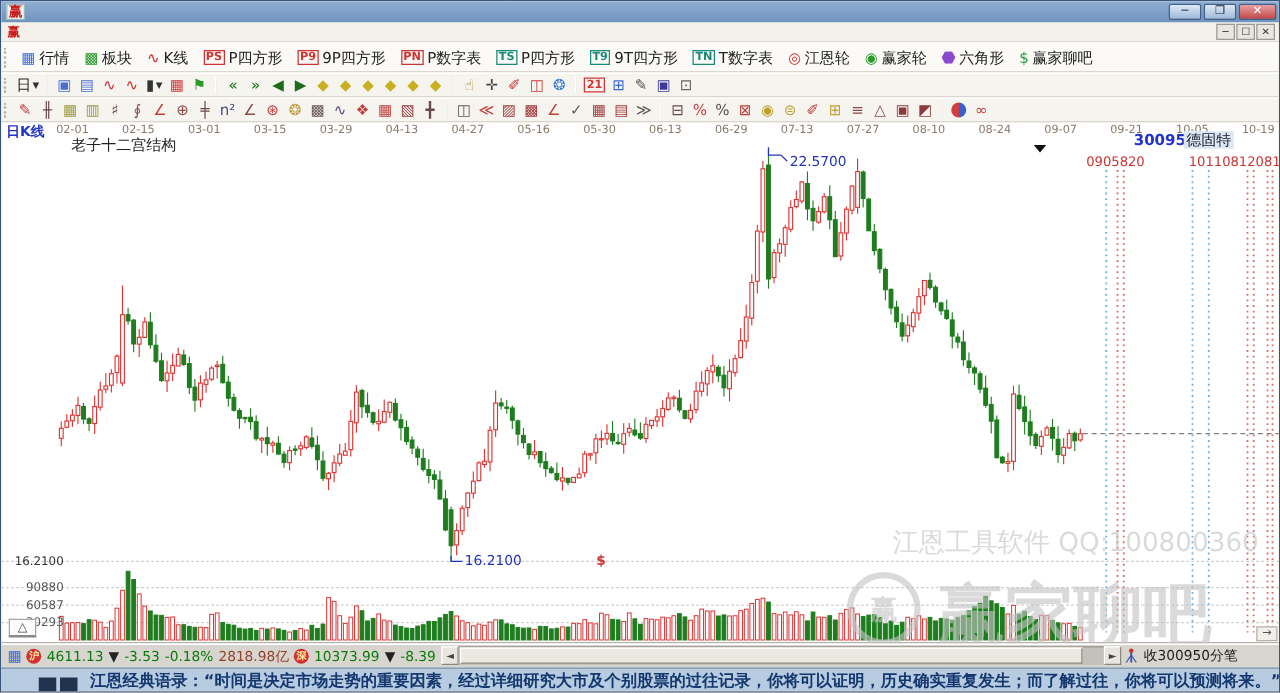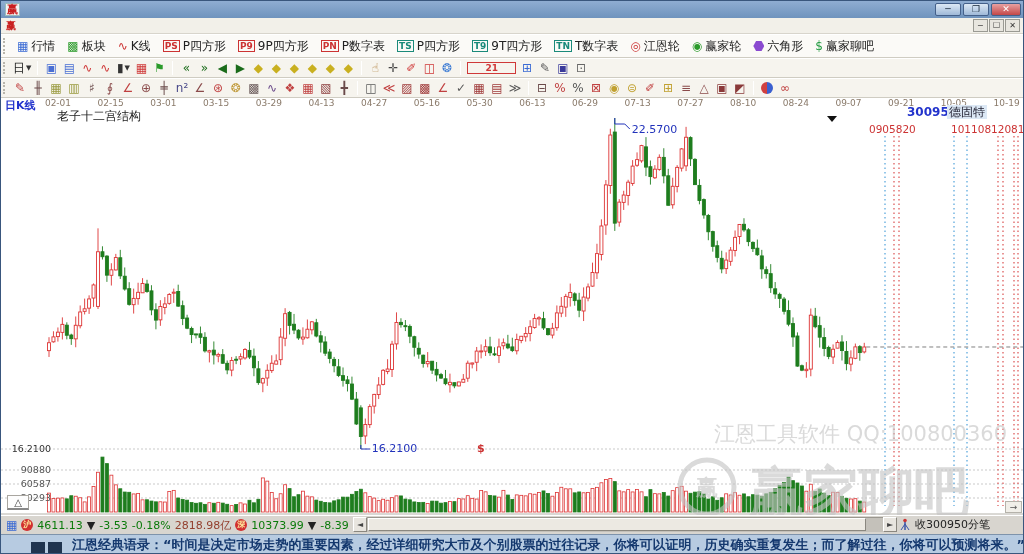--- a/index.html
+++ b/index.html
@@ -24,21 +24,21 @@
   #toolbar-main{top:33px;height:24px;background:#fbfaf7;}
   #toolbar-icons{top:57px;height:20px;}
   #toolbar-draw{top:77px;height:20px;}
   .grip{width:4px;height:70%;border-left:2px dotted #b9b6ac;margin:0 4px 0 2px;}
   .tb-item{display:flex;align-items:center;gap:3px;padding:2px 6px;font-size:12px;color:#222;white-space:nowrap;cursor:default;}
   .badge{font-size:9px;font-weight:bold;border:1px solid;padding:0 1px;line-height:10px;}
   .ic{font-size:12px;line-height:14px;}
   .hexagon{width:11px;height:11px;background:#8a4ad0;clip-path:polygon(25% 5%,75% 5%,100% 50%,75% 95%,25% 95%,0 50%);display:inline-block;}
   .mini-btn{min-width:18px;height:17px;display:flex;align-items:center;justify-content:center;font-size:12px;padding:0 2px;}
   .mini-btn .caret{font-size:7px;color:#333;margin-left:1px;}
-  .mini-btn .boxed{font-size:9px;font-weight:bold;border:1px solid;padding:0 17px;line-height:10px;}
+  .mini-btn .boxed{font-size:9px;font-weight:bold;border:1px solid;padding:0 1px;line-height:10px;}
   .sep{width:1px;height:14px;background:#c9c6bc;border-right:1px solid #fff;margin:0 4px;}
   .pie{width:12px;height:12px;border-radius:50%;background:linear-gradient(90deg,#d04040 50%,#3a5fd0 50%);display:inline-block;}
   
   #chartwrap{left:0;top:97px;width:1024px;height:417px;background:#fff;}
   #pane-toggle{left:6px;top:397px;width:22px;height:15px;border:1px solid #a9a6a0;background:#fdfdfd;font-size:10px;line-height:13px;text-align:center;color:#444;border-bottom:2px solid #888;}
   #scroll-right-hint{left:1004px;top:403px;width:17px;height:12px;border:1px solid #b5b2aa;background:#f1efe9;color:#555;font-size:9px;line-height:10px;text-align:center;}
   
   #statusbar{left:0;top:514px;width:1024px;height:19px;background:#d8d5cf;border-top:1px solid #fff;font-size:11px;display:flex;align-items:center;}
   #statusbar .cell{display:flex;align-items:center;gap:4px;padding:0 5px;height:15px;}
   .idx-icon{width:12px;height:12px;border-radius:50%;background:#d23030;color:#ffec9e;font-size:8px;line-height:12px;text-align:center;font-weight:bold;}

